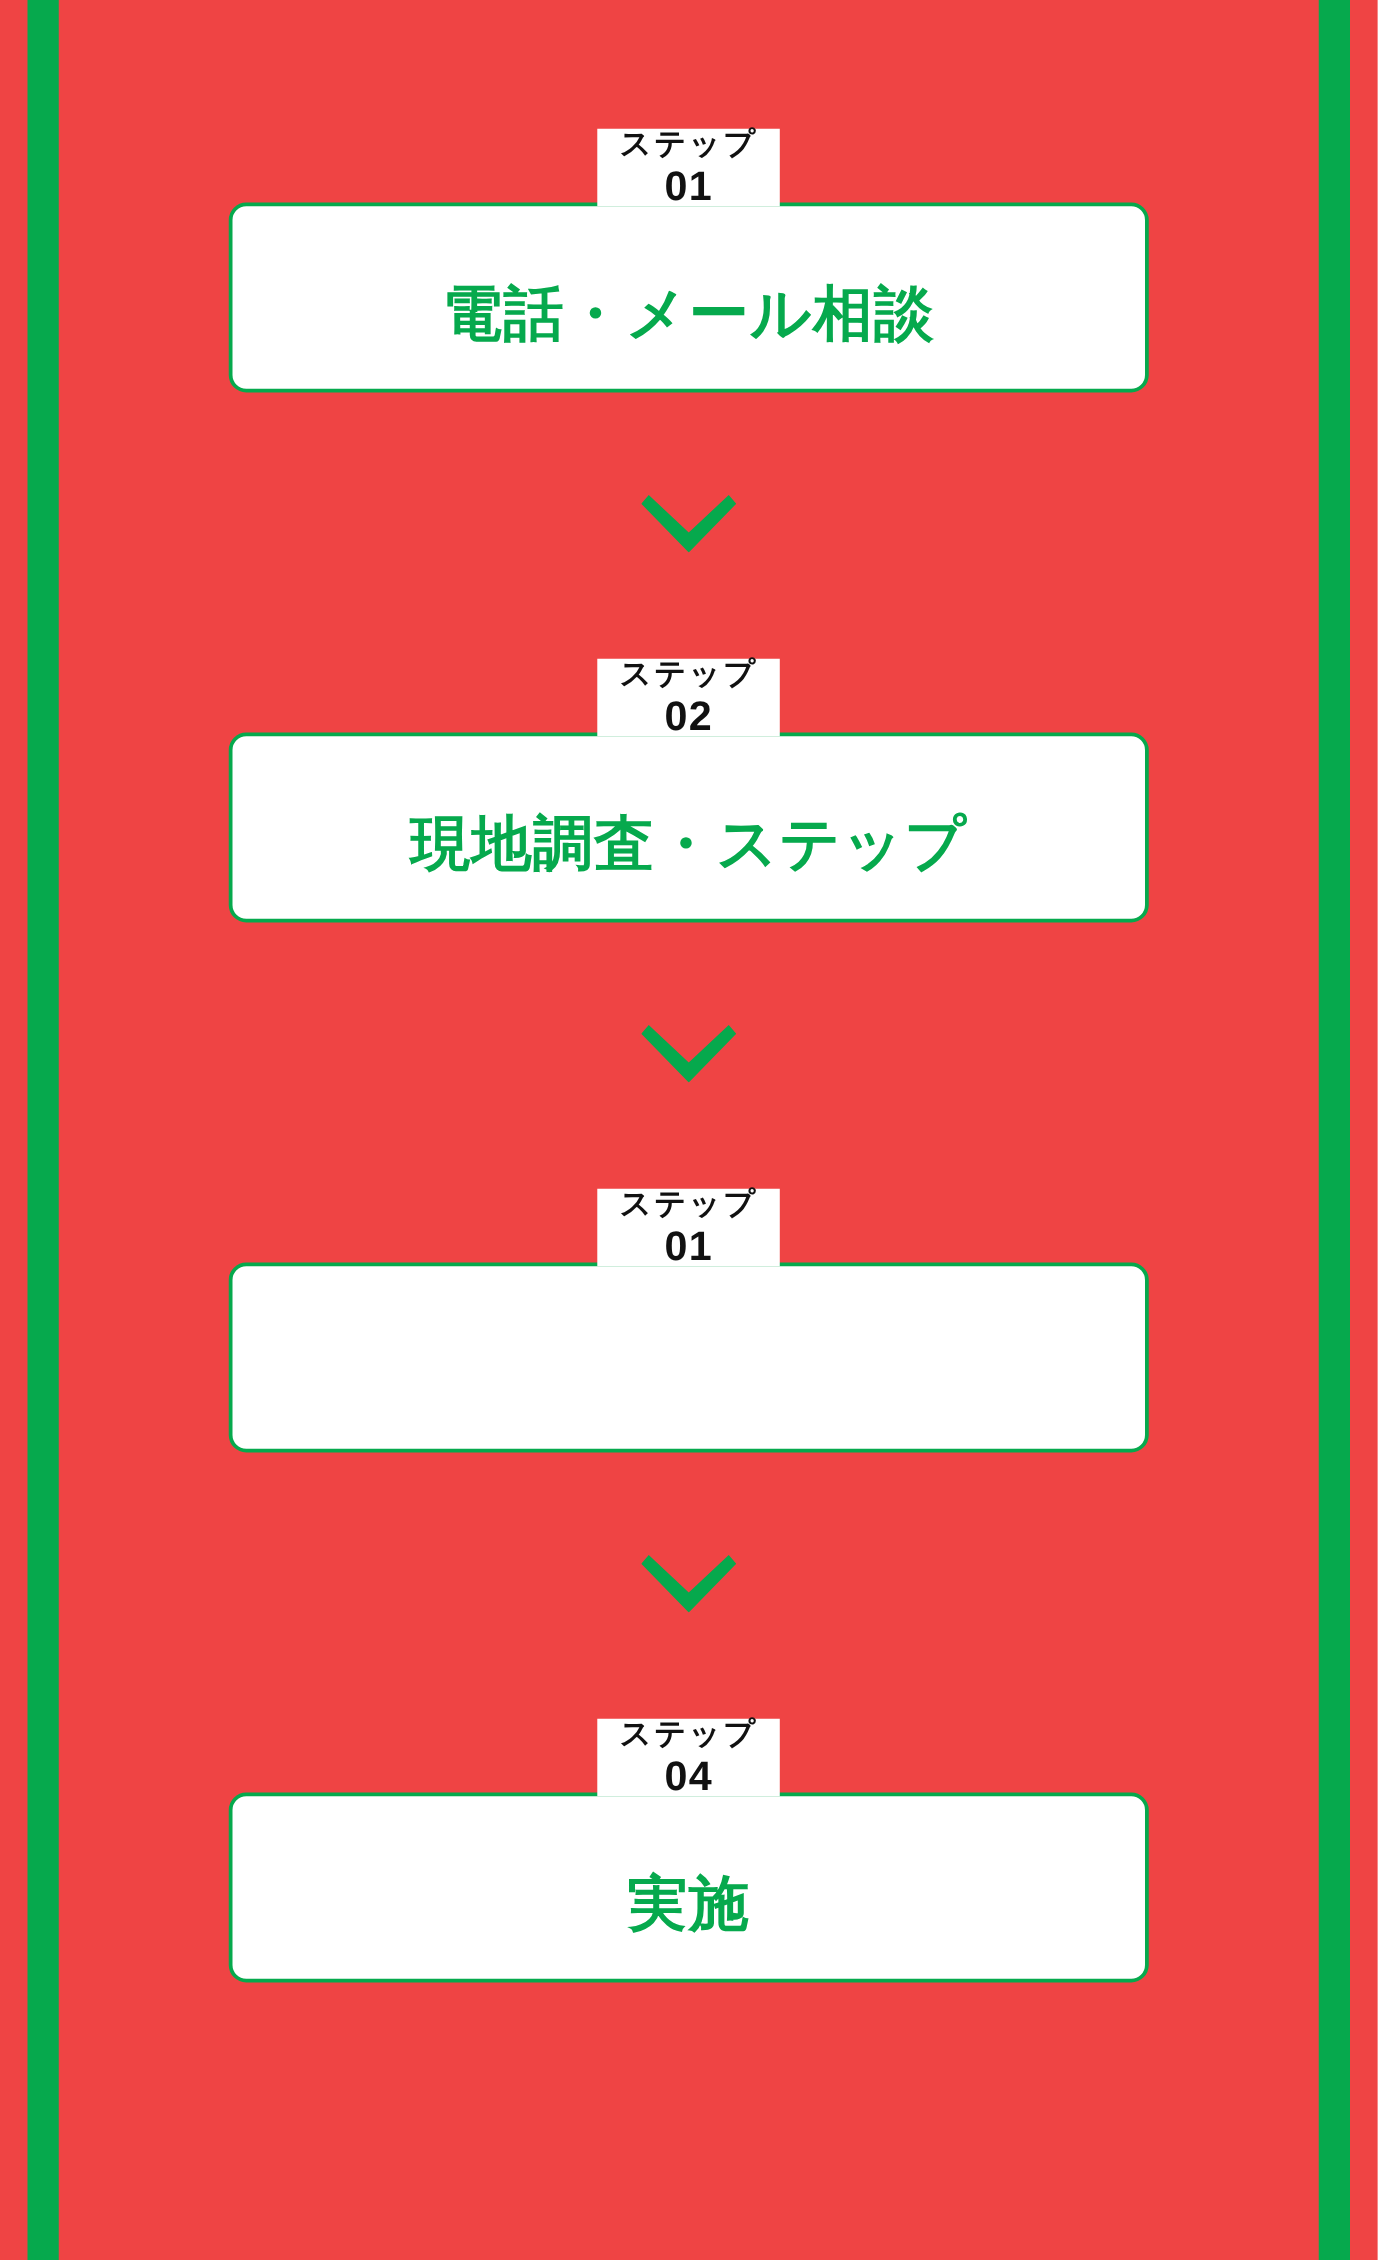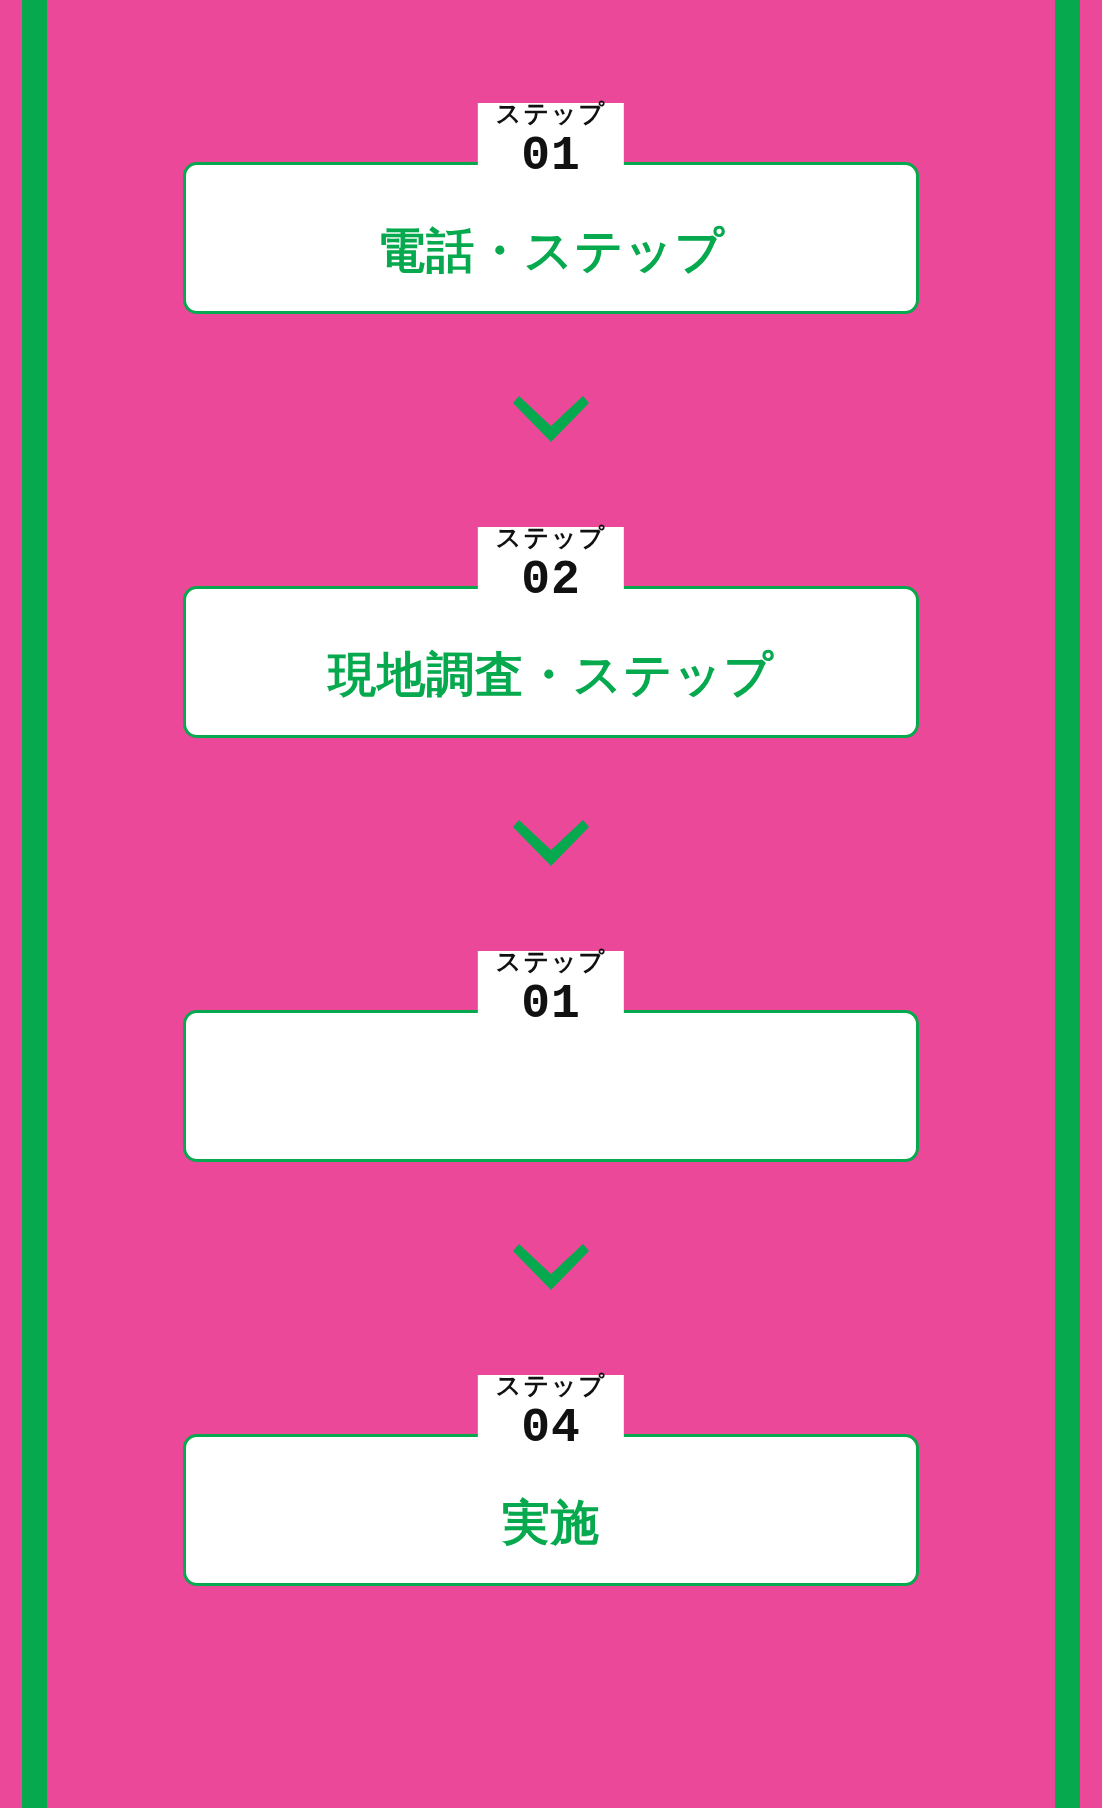--- a/index.html
+++ b/index.html
@@ -12,22 +12,21 @@
     height: 1808px;
     font-family: "Liberation Sans", "DejaVu Sans", sans-serif;
     position: relative;
     overflow: hidden;
   }
 
   #stage {
     position: relative;
     width: 1102px;
     height: 1808px;
-    background: #ec4899;
-    font-family: Liberation Mono, monospace;
+    background: #ef4444;
   }
 
   
   .rail {
     position: absolute;
     top: 0;
     width: 25px;
     height: 1808px;
     background: #06a94d;
   }
@@ -78,21 +77,21 @@
   }
   .step-kicker {
     font-size: 25px;
     font-weight: 700;
     color: #111111;
     letter-spacing: 2px;
     margin-bottom: 4px;
     white-space: nowrap;
   }
   .step-number {
-    font-size: 48px;
+    font-size: 33px;
     font-weight: 800;
     color: #111111;
     letter-spacing: 1px;
     line-height: 1;
   }
 
   .step-title {
     font-size: 48px;
     font-weight: 800;
     color: #06a94d;
@@ -128,21 +127,21 @@
   <div class="rail right"></div>
 
   <div class="flow">
 
     <div class="step-block">
       <div class="step-box b1">
         <div class="step-badge">
           <div class="step-kicker">ステップ</div>
           <div class="step-number">01</div>
         </div>
-        <div class="step-title">電話・ステップ</div>
+        <div class="step-title">電話・メール相談</div>
       </div>
     </div>
 
     <div class="arrow a1">
       <svg width="76" height="50" viewBox="0 0 76 50" aria-hidden="true">
         <polygon points="6,4 38,34 70,4 76,11 38,50 0,11" fill="#06a94d"></polygon>
       </svg>
     </div>
 
     <div class="step-block">

